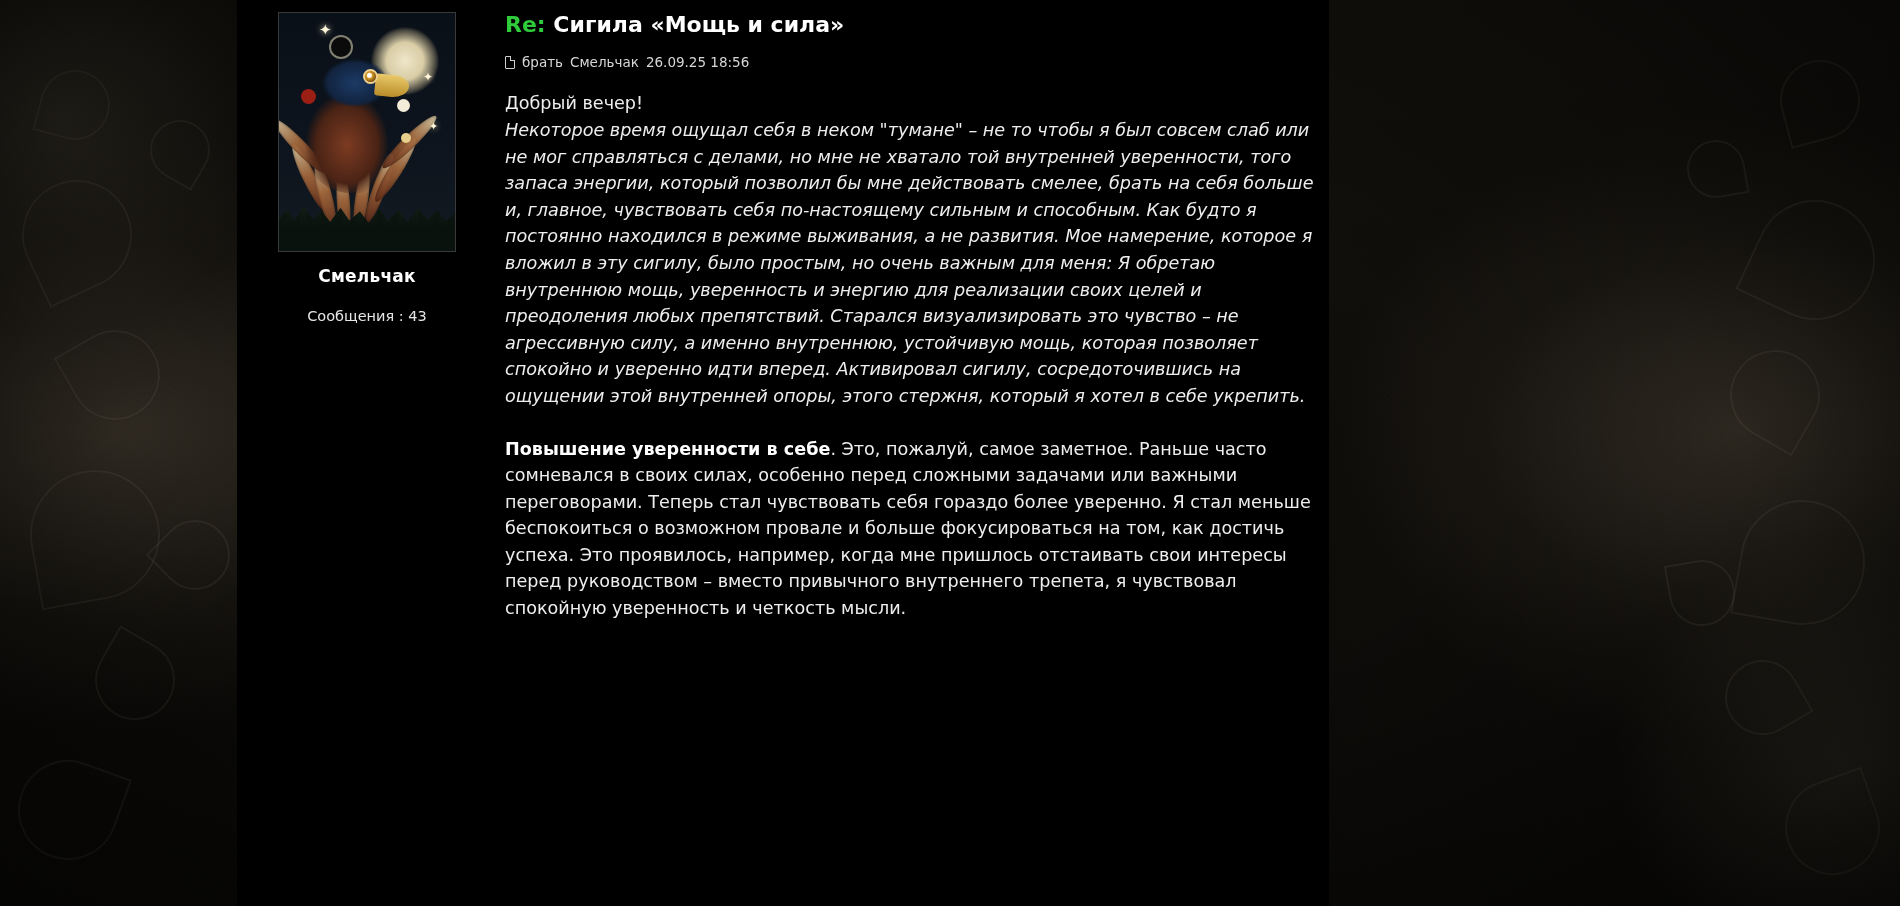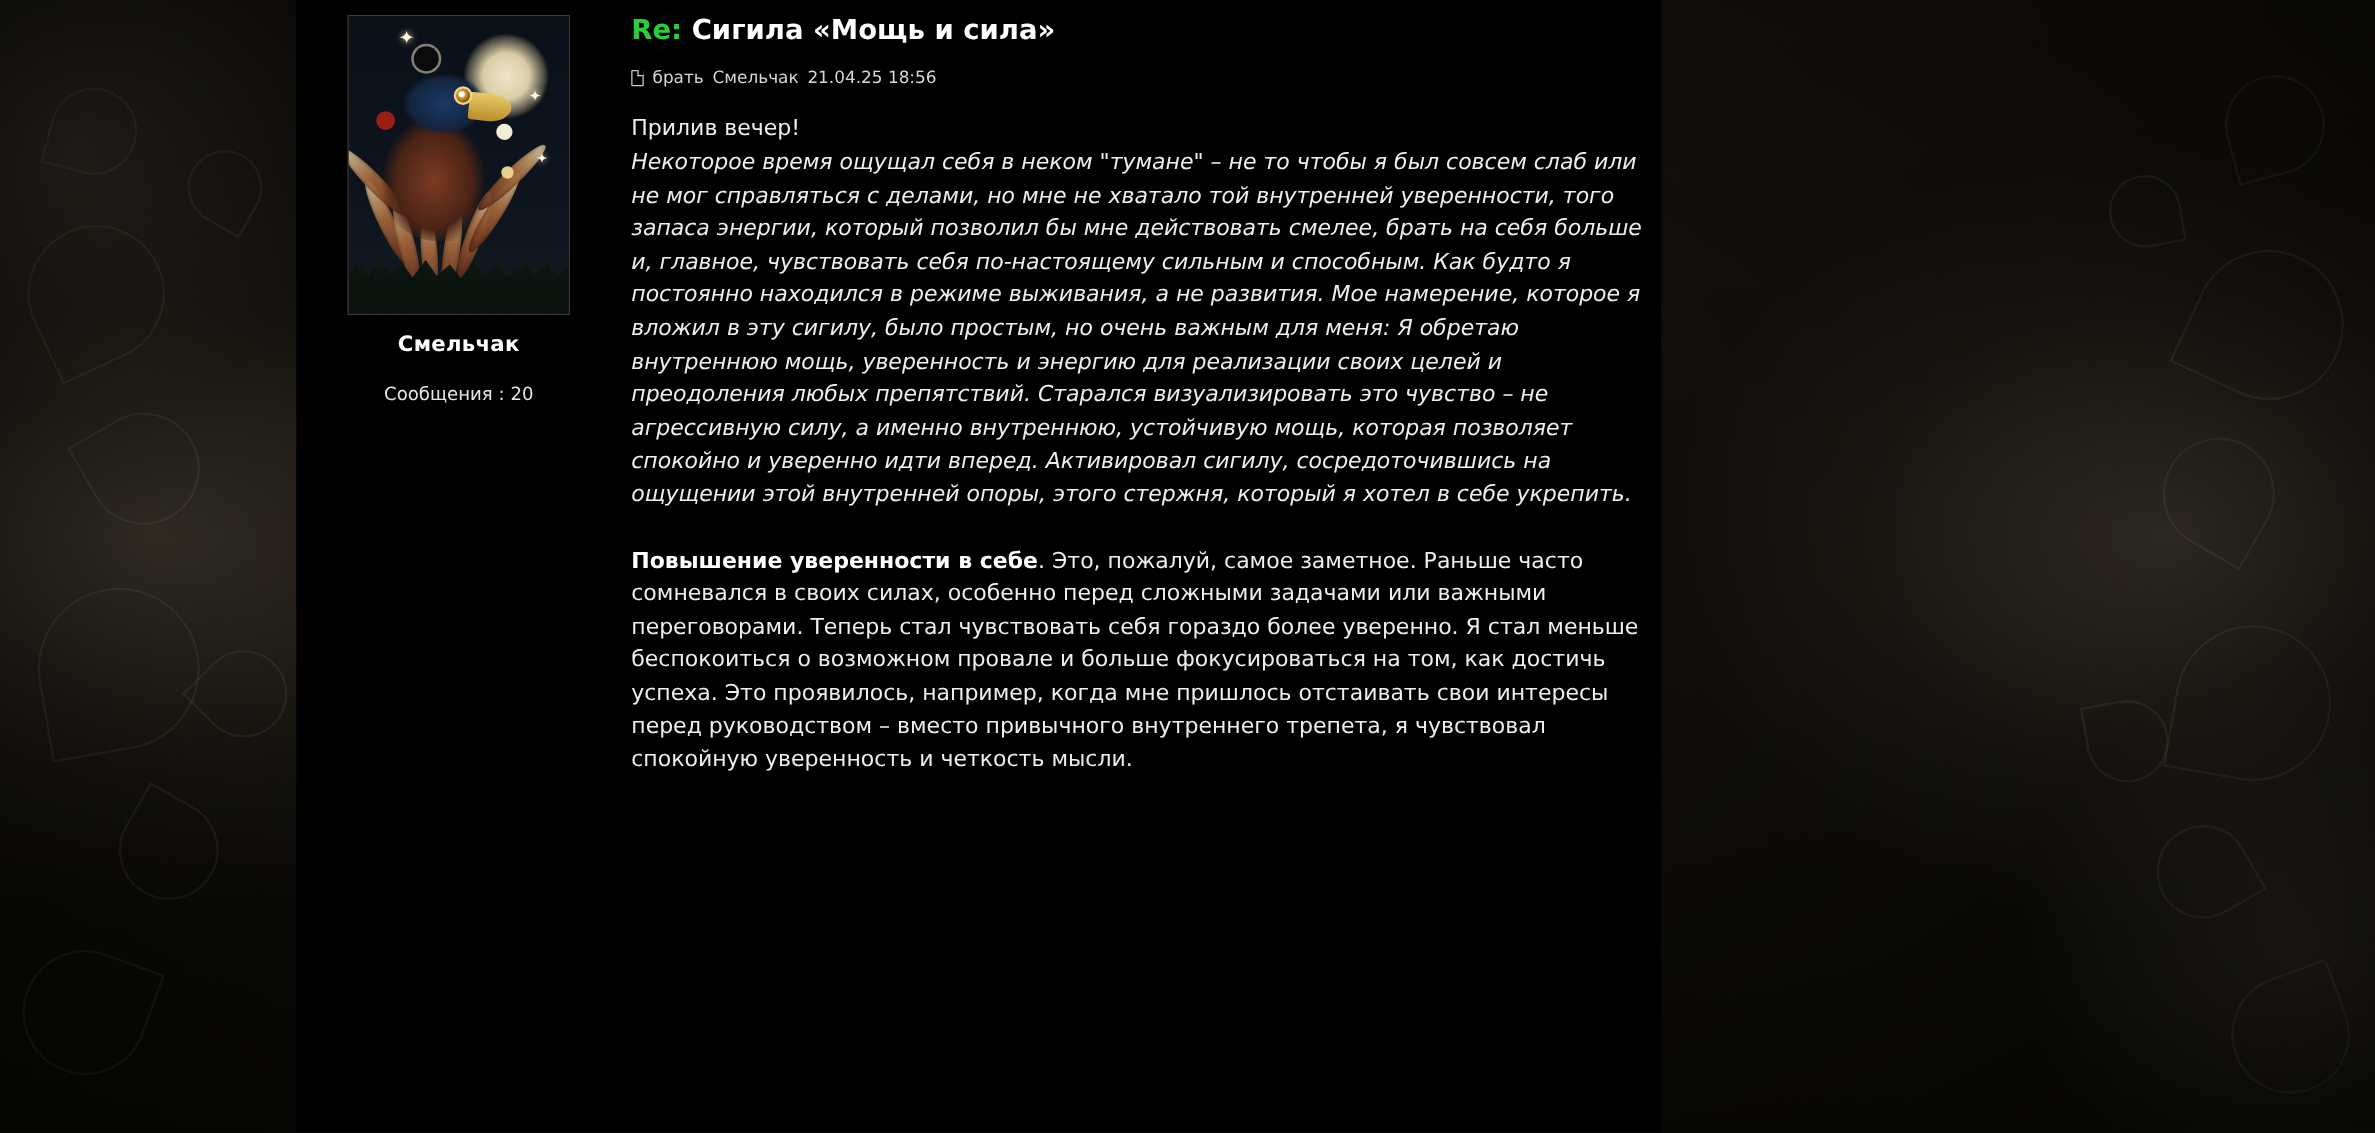--- a/index.html
+++ b/index.html
@@ -270,40 +270,40 @@
         <div class="av-dot white" style="left:122px; top:120px; width:10px; height:10px; background:#e6d08c;"></div>
 
         <div class="av-star" style="left:40px; top:10px;">✦</div>
         <div class="av-star" style="left:144px; top:58px; font-size:12px;">✦</div>
         <div class="av-star" style="left:150px; top:108px; font-size:11px;">✦</div>
 
         <div class="av-trees"></div>
       </div>
 
       <div id="poster-name">Смельчак</div>
-      <div id="poster-posts">Сообщения : 20</div>
+      <div id="poster-posts">Сообщения : 43</div>
     </div>
 
     <div id="post">
 
       <h1 id="post-title">
         <span class="re">Re:</span>
         <span>Сигила «Мощь и сила»</span>
       </h1>
 
       <div id="post-meta">
         <span class="doc-icon"></span>
         <span>брать</span>
         <span>Смельчак</span>
-        <span>21.04.25 18:56</span>
+        <span>26.09.25 18:56</span>
       </div>
 
       <div id="post-body">
         <p>
-          <b></b><span>Прилив вечер!</span>
+          <b></b><span>Добрый вечер!</span>
         </p>
         <p style="margin-top:-26px;font-style:italic;">
           <b></b><span>Некоторое время ощущал себя в неком "тумане" – не то чтобы я был совсем слаб или не мог справляться с делами, но мне не хватало той внутренней уверенности, того запаса энергии, который позволил бы мне действовать смелее, брать на себя больше и, главное, чувствовать себя по-настоящему сильным и способным. Как будто я постоянно находился в режиме выживания, а не развития. Мое намерение, которое я вложил в эту сигилу, было простым, но очень важным для меня: Я обретаю внутреннюю мощь, уверенность и энергию для реализации своих целей и преодоления любых препятствий.  Старался визуализировать это чувство – не агрессивную силу, а именно внутреннюю, устойчивую мощь, которая позволяет спокойно и уверенно идти вперед. Активировал сигилу, сосредоточившись на ощущении этой внутренней опоры, этого стержня, который я хотел в себе укрепить.</span>
         </p>
         <p>
           <b>Повышение уверенности в себе</b><span>. Это, пожалуй, самое заметное. Раньше часто сомневался в своих силах, особенно перед сложными задачами или важными переговорами. Теперь  стал чувствовать себя гораздо более уверенно. Я стал меньше беспокоиться о возможном провале и больше фокусироваться на том, как достичь успеха. Это проявилось, например, когда мне пришлось отстаивать свои интересы перед руководством – вместо привычного внутреннего трепета, я чувствовал спокойную уверенность и четкость мысли.</span>
         </p>
       </div>
     </div>
   </div>

